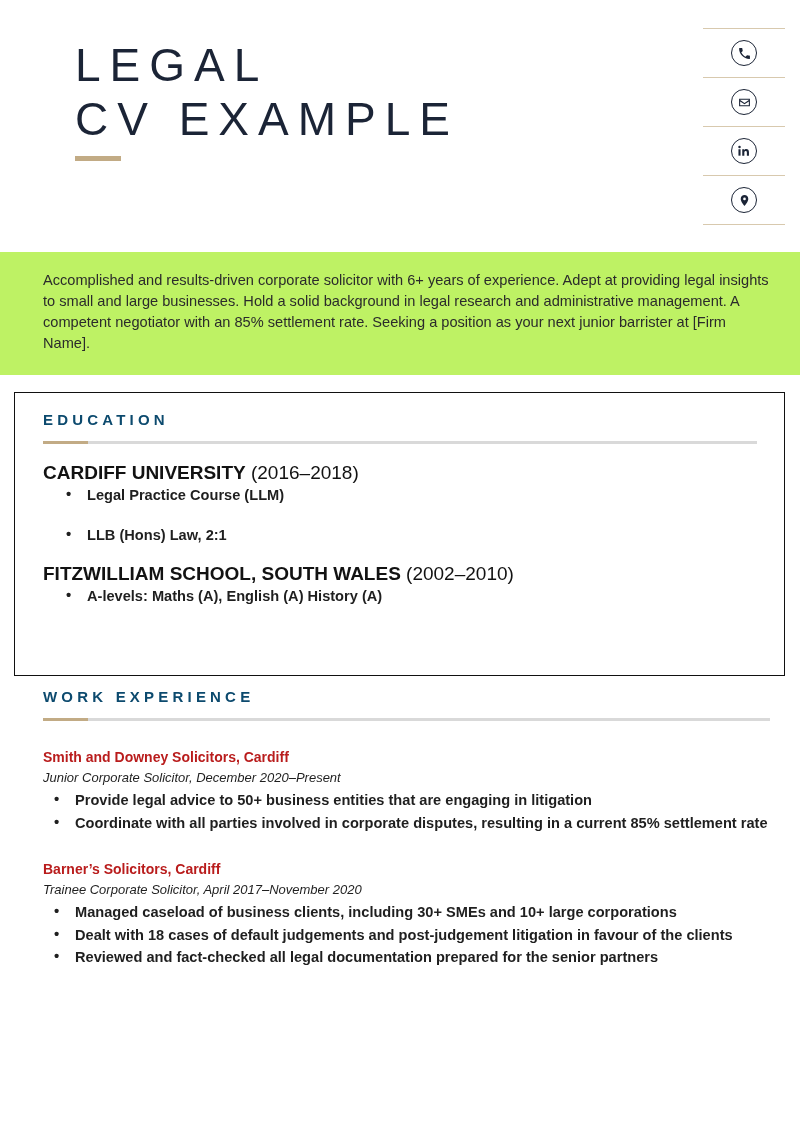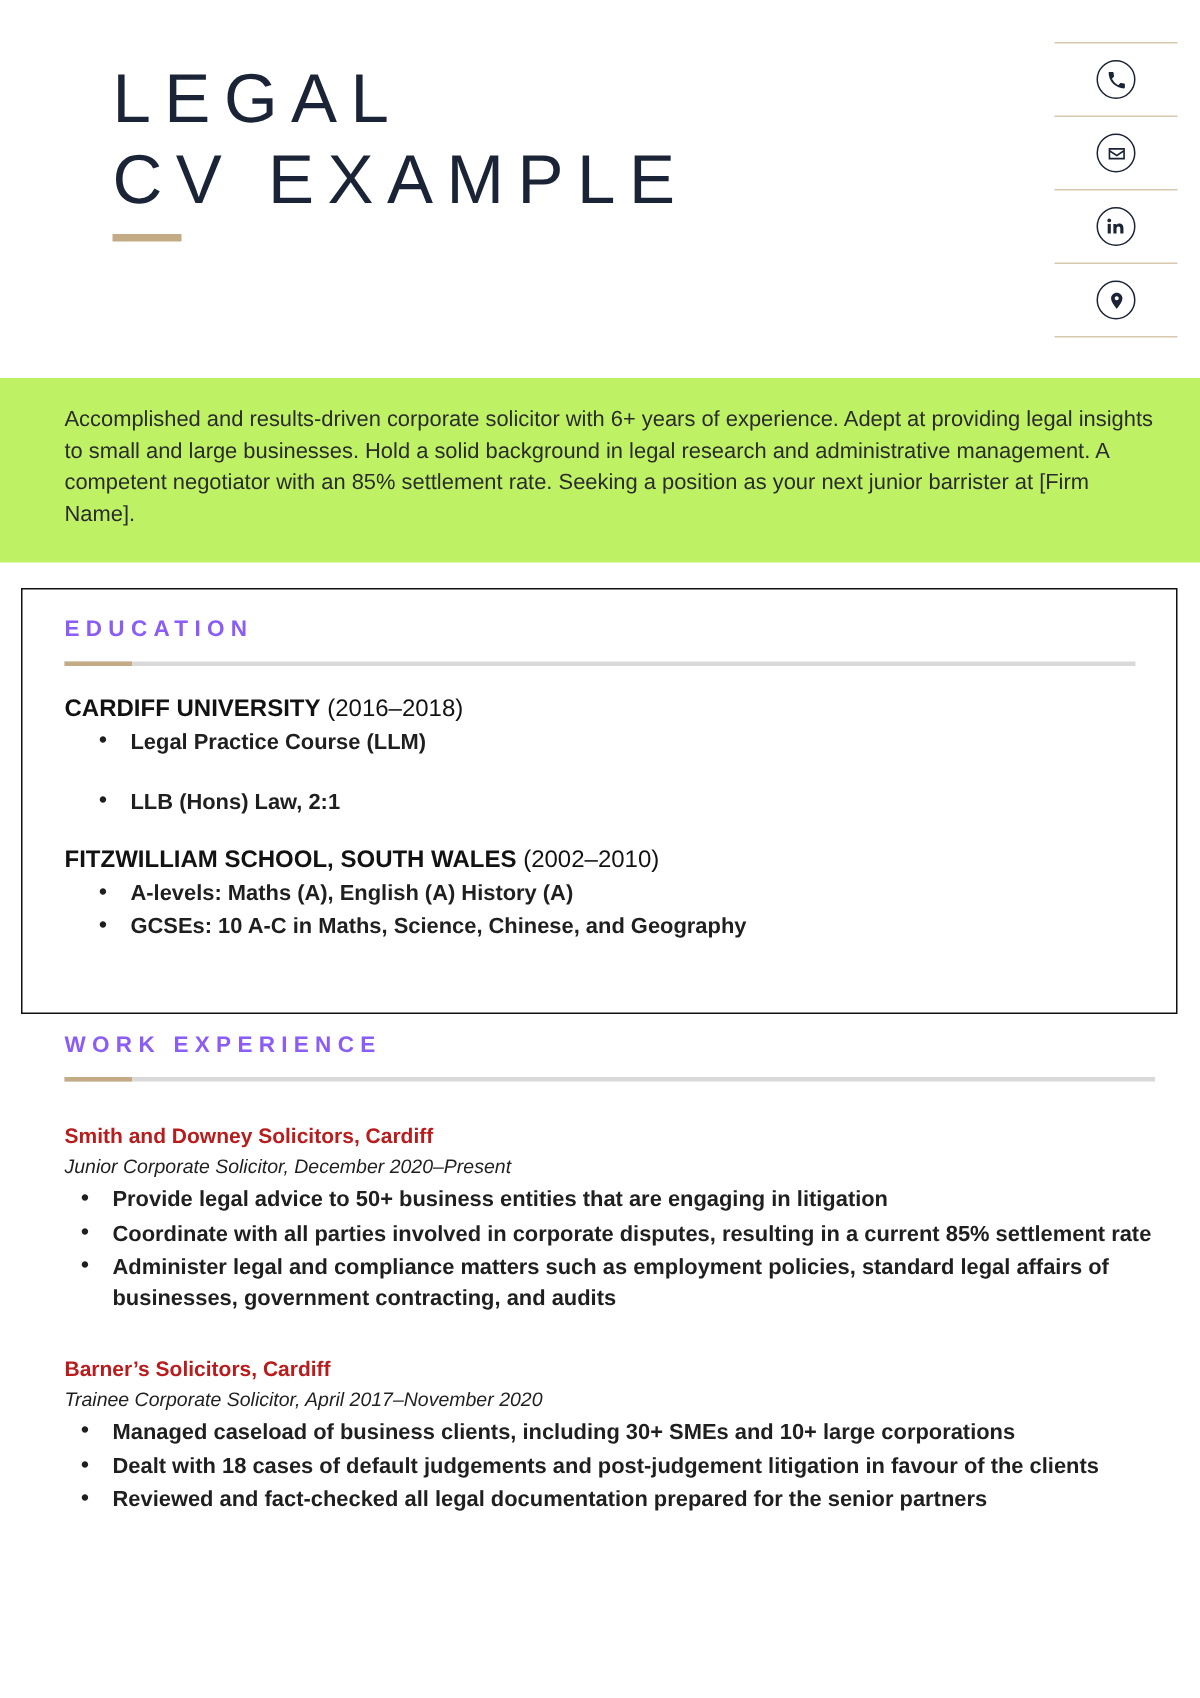--- a/index.html
+++ b/index.html
@@ -90,21 +90,21 @@
     font-size: 14.6px;
     line-height: 21px;
     color: #2b2b2b;
   }
 
   
   .section-heading {
     font-size: 15px;
     font-weight: bold;
     letter-spacing: 4.2px;
-    color: #8b5cf6;
+    color: #0c4a6e;
     text-transform: uppercase;
   }
   .section-divider {
     position: relative;
     height: 3px;
     background: #d9d9d9;
     margin-top: 13px;
   }
   .section-divider::before {
     content: "";
@@ -126,21 +126,21 @@
     border: 1.6px solid #111111;
     box-sizing: border-box;
   }
   .education-inner {
     padding: 18px 27px 0 28px;
   }
 
   .entry { margin-top: 19px; }
   .entry:first-of-type { margin-top: 22px; }
   .entry-org {
-    font-size: 16px;
+    font-size: 19px;
     color: #121212;
     line-height: 20px;
   }
   .entry-org .org-name { font-weight: bold; }
   .entry-org .org-dates { font-weight: normal; }
 
   ul.bullets {
     margin: 2px 0 0 0;
     padding-left: 44px;
     list-style: none;
@@ -263,37 +263,35 @@
       </ul>
     </div>
 
     <div class="entry">
       <div class="entry-org">
         <span class="org-name">FITZWILLIAM SCHOOL, SOUTH WALES</span>
         <span class="org-dates">(2002–2010)</span>
       </div>
       <ul class="bullets">
         <li>A-levels: Maths (A), English (A) History (A)</li>
-        <li>GCSEs: 10 A-C in Maths, Science, Chinese, and Geography</li>
       </ul>
     </div>
   </div>
 </div>
 
 <div class="work-section">
   <div class="section-heading">WORK EXPERIENCE</div>
   <div class="section-divider"></div>
 
   <div class="job">
     <div class="job-company">Smith and Downey Solicitors, Cardiff</div>
     <div class="job-title">Junior Corporate Solicitor, December 2020–Present</div>
     <ul class="bullets">
       <li>Provide legal advice to 50+ business entities that are engaging in litigation</li>
       <li>Coordinate with all parties involved in corporate disputes, resulting in a current 85% settlement rate</li>
-      <li>Administer legal and compliance matters such as employment policies, standard legal affairs of businesses, government contracting, and audits</li>
     </ul>
   </div>
 
   <div class="job">
     <div class="job-company">Barner’s Solicitors, Cardiff</div>
     <div class="job-title">Trainee Corporate Solicitor, April 2017–November 2020</div>
     <ul class="bullets">
       <li>Managed caseload of business clients, including 30+ SMEs and 10+ large corporations</li>
       <li>Dealt with 18 cases of default judgements and post-judgement litigation in favour of the clients</li>
       <li>Reviewed and fact-checked all legal documentation prepared for the senior partners</li>

